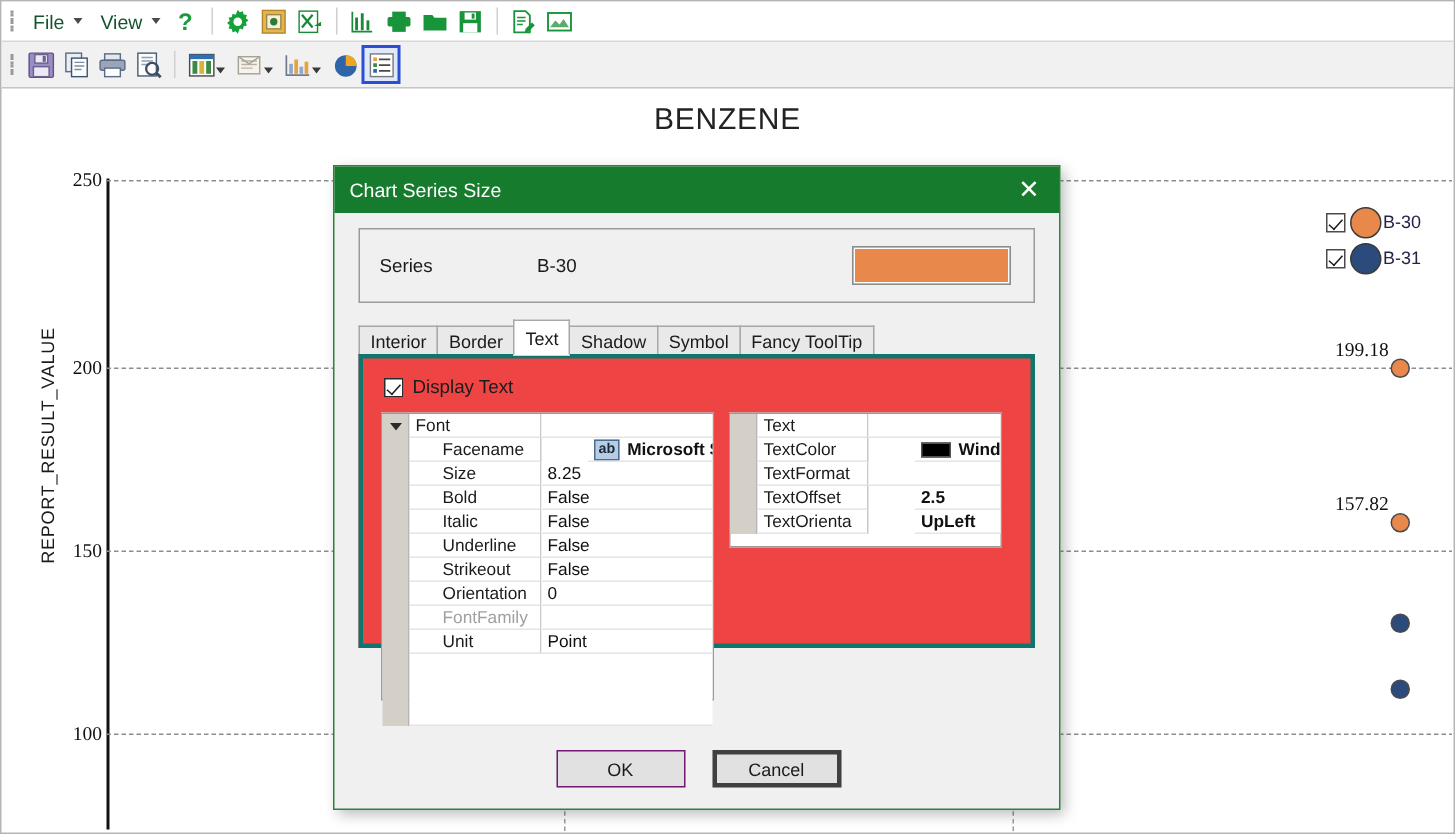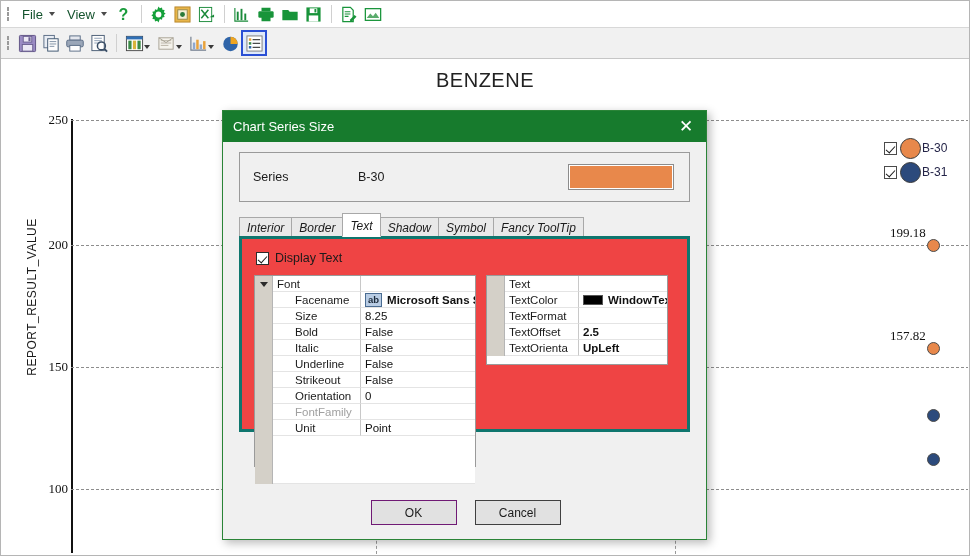--- a/index.html
+++ b/index.html
@@ -183,21 +183,21 @@
     border: 1px solid #fff;
     outline: 1px solid #8c8c8c;
     margin-right: 3px;
   }
 
   .tabs { display:flex; align-items:flex-end; height: 22px; margin-top: 13px; }
   .tab {
     font-size: 12px; color:#1b1b1b; background:#e9e9e9;
     border: 1px solid #a8a8a8; border-bottom: none;
     padding: 3px 7px 2px 7px; margin-right: -1px; height: 20px;
-    cursor: default; white-space: nowrap; font-style: italic;
+    cursor: default; white-space: nowrap;
   }
   .tab.active {
     background:#ffffff; height: 24px; padding-top: 5px;
     position: relative; z-index: 3; border-bottom: 1px solid #fff;
   }
   .tabpanel {
     border: 3px solid #0f766e; background: #ef4444;
     height: 196px; margin-top: -1px; padding: 10px 12px;
     position: relative; z-index: 1;
   }
@@ -230,42 +230,42 @@
     color:#1b1b1b; background:#fff; overflow:hidden; white-space:nowrap;
   }
   .pgrid.right .pname { width: 74px; }
   .pname.indent { padding-left: 22px; }
   .pname.dim { color: #a0a0a0; }
   .pval {
     flex:1; padding-left: 4px; display:flex; align-items:center; gap: 5px;
     border-bottom: 1px solid #e4e4e4; color:#111; background:#fff;
     overflow:hidden; white-space:nowrap;
   }
-  .pval.bold { font-weight: bold; }
+  .pval.bold { font-weight: bold; margin-left: 31px; }
   .grouprow .pname { background:#fff; font-weight: normal; border-right:1px solid #c8c8c8; }
   .expander {
     width: 0; height: 0; margin: 0 auto;
     border-left: 4px solid transparent; border-right: 4px solid transparent;
     border-top: 5px solid #2b2b2b;
   }
   .ab-badge {
     background:#b8cce4; border:1px solid #4a6c92; color:#1b2a3a;
     font-size: 9.5px; line-height: 10px; padding: 1px 2px; font-weight: bold;
     font-family: "Liberation Sans", sans-serif;
   }
   .colorchip { width: 20px; height: 10px; background:#000; border:1px solid #555; flex:none; }
   .pfill { flex:1; background:#fff; border-bottom:1px solid #e4e4e4; }
 
   .dlg-buttons {
     position: absolute; left: 0; bottom: 14px; width: 485px;
     display:flex; justify-content:center; gap: 18px;
   }
   .btn {
     width: 86px; height: 25px; font-size: 12px;
-    background:#e1e1e1; border:1px solid #404040; color:#1b1b1b;
+    background:#e1e1e1; border:3px solid #404040; color:#1b1b1b;
     display:flex; align-items:center; justify-content:center; cursor:default;
   }
   .btn.primary { border: 1px solid #701a75; background:#e1e1e1; }
 </style>
 </head>
 <body>
 
 <div id="app">
 
   <div class="menubar">

